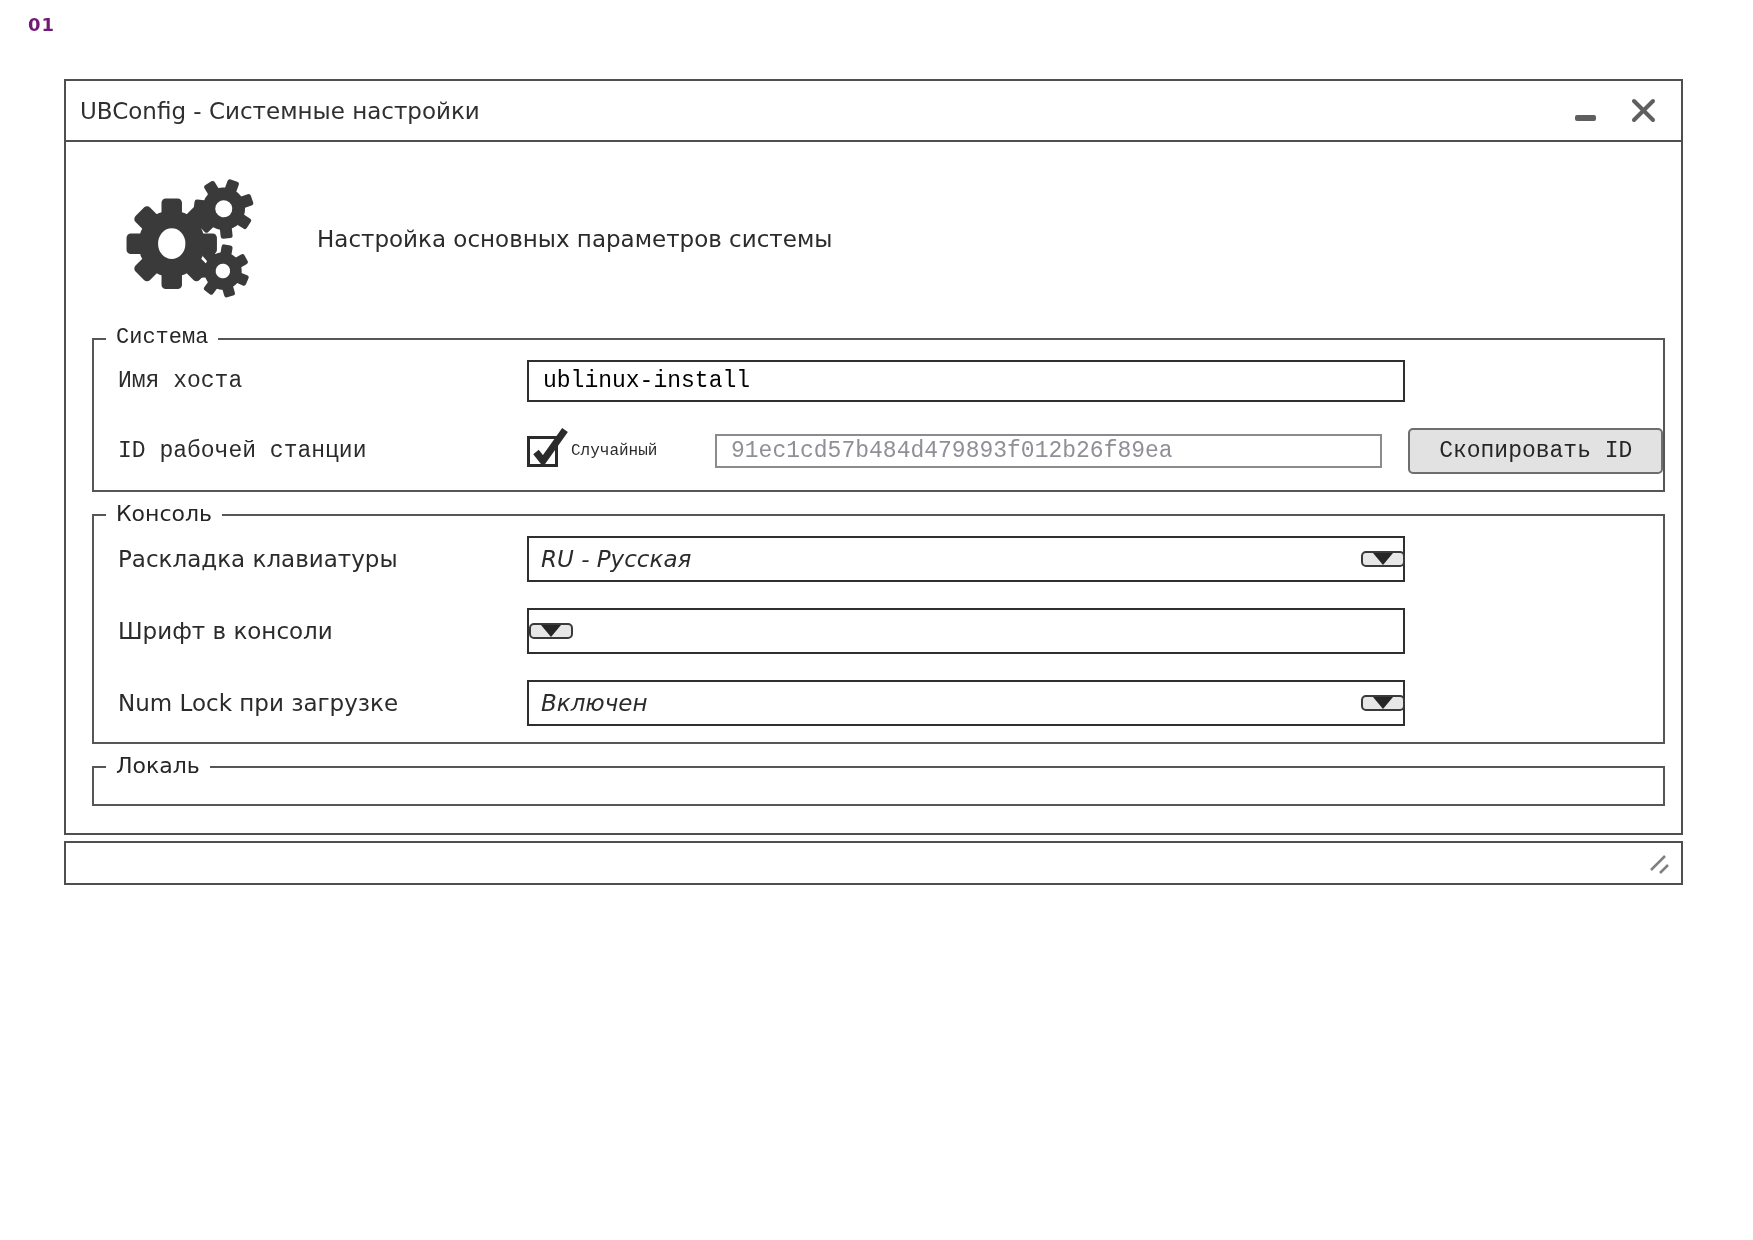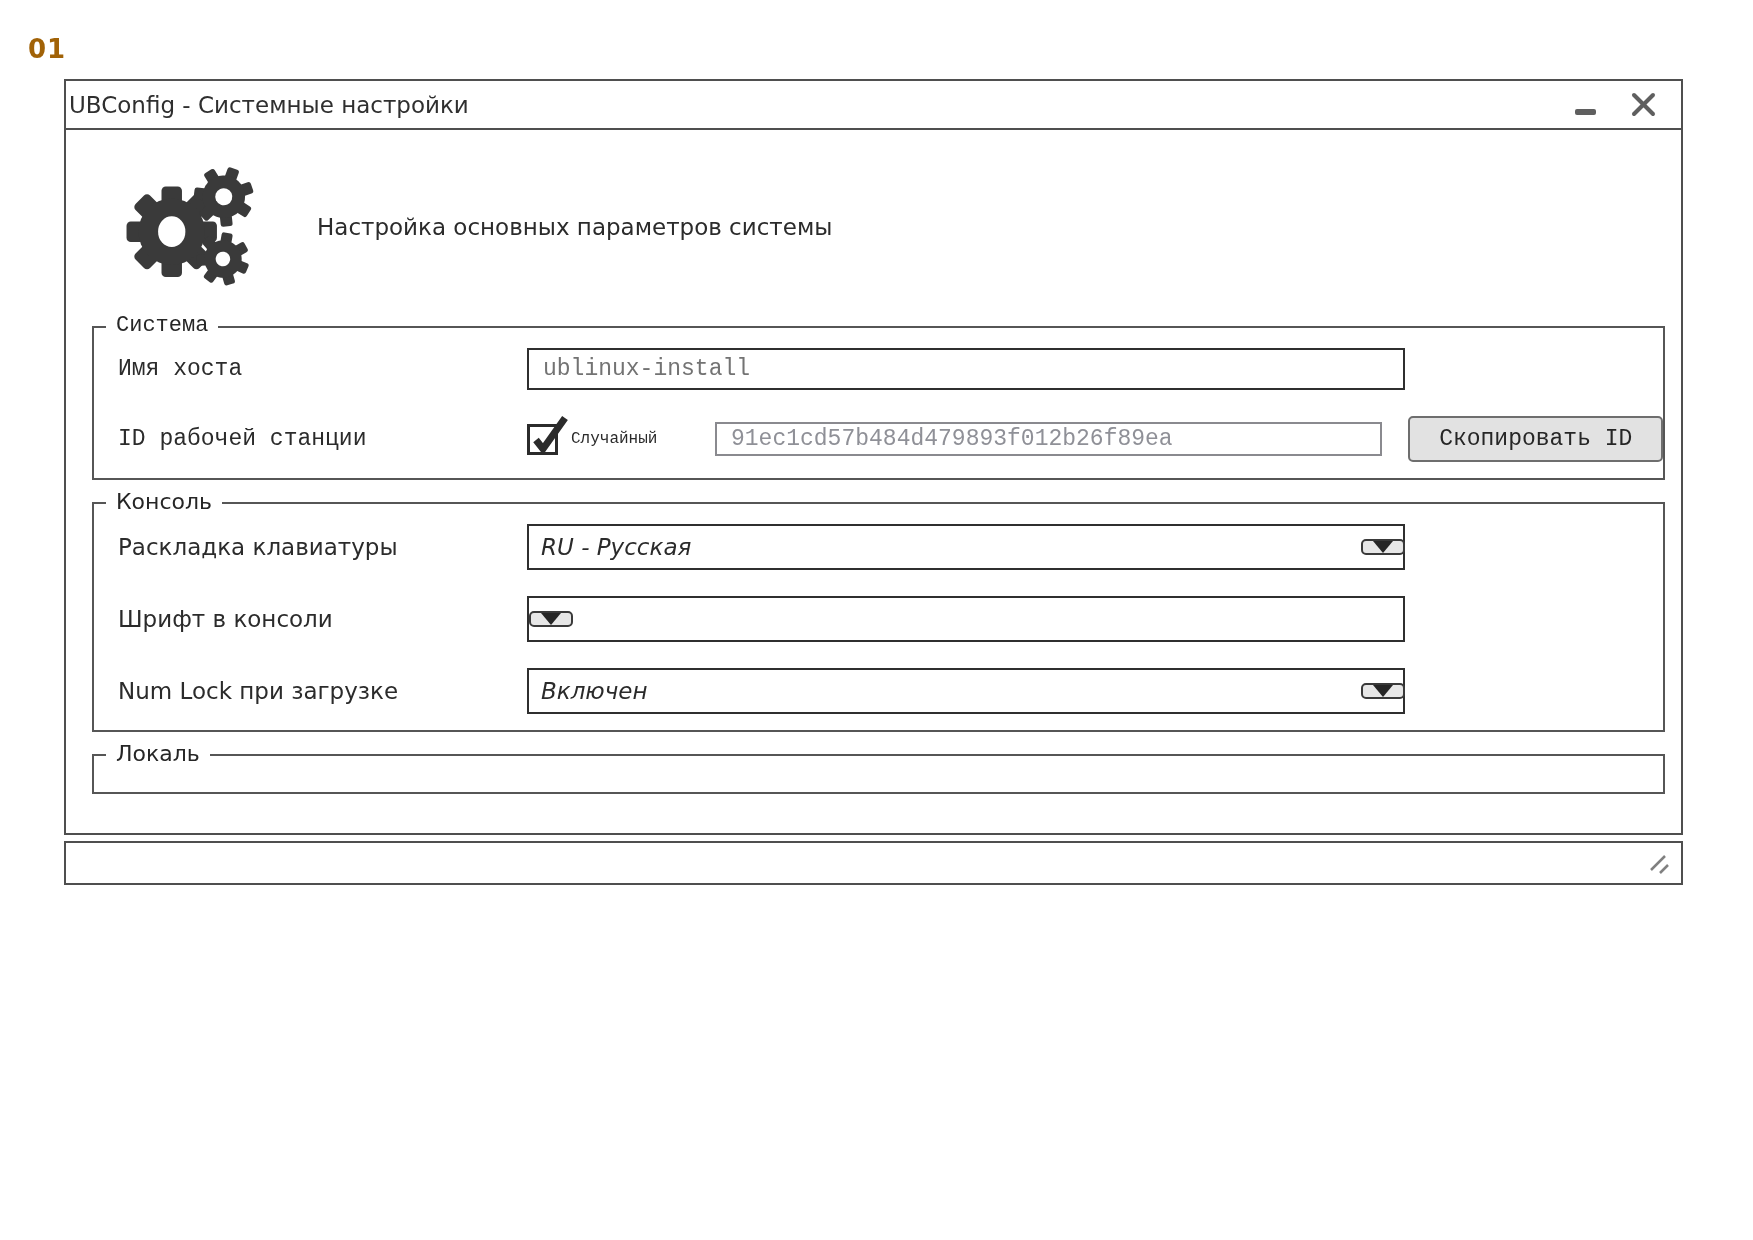--- a/index.html
+++ b/index.html
@@ -8,37 +8,36 @@
     width: 1753px; height: 1240px;
     font-family: "DejaVu Sans", "Liberation Sans", sans-serif;
     color: #2b2b2b;
     position: relative;
     overflow: hidden;
   }
   .canvas { position: absolute; inset: 0; background: #fff; }
 
   .page-label {
     position: absolute; left: 28px; top: 14px;
-    font-size: 26px; font-weight: bold; color: #a16207;
+    font-size: 18px; font-weight: bold; color: #701a75;
     letter-spacing: 1px;
-    margin-top: 20px;
   }
 
   
   .window {
     position: absolute; left: 64px; top: 79px;
     width: 1619px; height: 756px;
     border: 2px solid #4f4f4f;
     background: #fff;
   }
   .titlebar {
-    height: 49px;
+    height: 61px;
     border-bottom: 2px solid #4f4f4f;
     display: flex; align-items: center;
-    padding: 0 24px 0 3px;
+    padding: 0 24px 0 14px;
   }
   .title { font-size: 23px; color: #2f2f2f; }
   .win-controls { margin-left: auto; display: flex; align-items: center; gap: 34px; }
   .min-btn, .close-btn { display: flex; align-items: center; justify-content: center; cursor: default; }
   .dash { display: block; width: 21px; height: 6px; background: #5f5f5f; border-radius: 2px; transform: translateY(7px); }
 
   .content { padding: 22px 16px 0 26px; }
 
   .header-row { display: flex; align-items: center; padding-left: 26px; }
   .gears { width: 145px; height: 150px; flex: 0 0 auto; }
@@ -58,21 +57,21 @@
     font-size: 22px; color: #262626;
   }
 
   .row { display: flex; align-items: center; margin-bottom: 26px; }
   .row:last-child { margin-bottom: 0; }
   .row-label { width: 409px; flex: 0 0 auto; font-size: 23px; }
 
   .text-input {
     width: 878px; height: 42px;
     border: 2px solid #2f2f2f; background: #fff;
-    font-family: inherit; font-size: 23px; color: #737373;
+    font-family: inherit; font-size: 23px; color: #000000;
     padding: 0 14px; outline: none;
   }
   .id-input {
     width: 689px; height: 34px;
     border-color: #8a8a8f; color: #8f9097;
   }
 
   .chk-wrap { width: 188px; flex: 0 0 auto; display: flex; align-items: center; cursor: default; }
   .chk { position: relative; width: 31px; height: 31px; border: 3px solid #2b2b2b; background: #fff; flex: 0 0 auto; }
   .chk svg { position: absolute; left: -5px; top: -15px; width: 44px; height: 44px; overflow: visible; }

